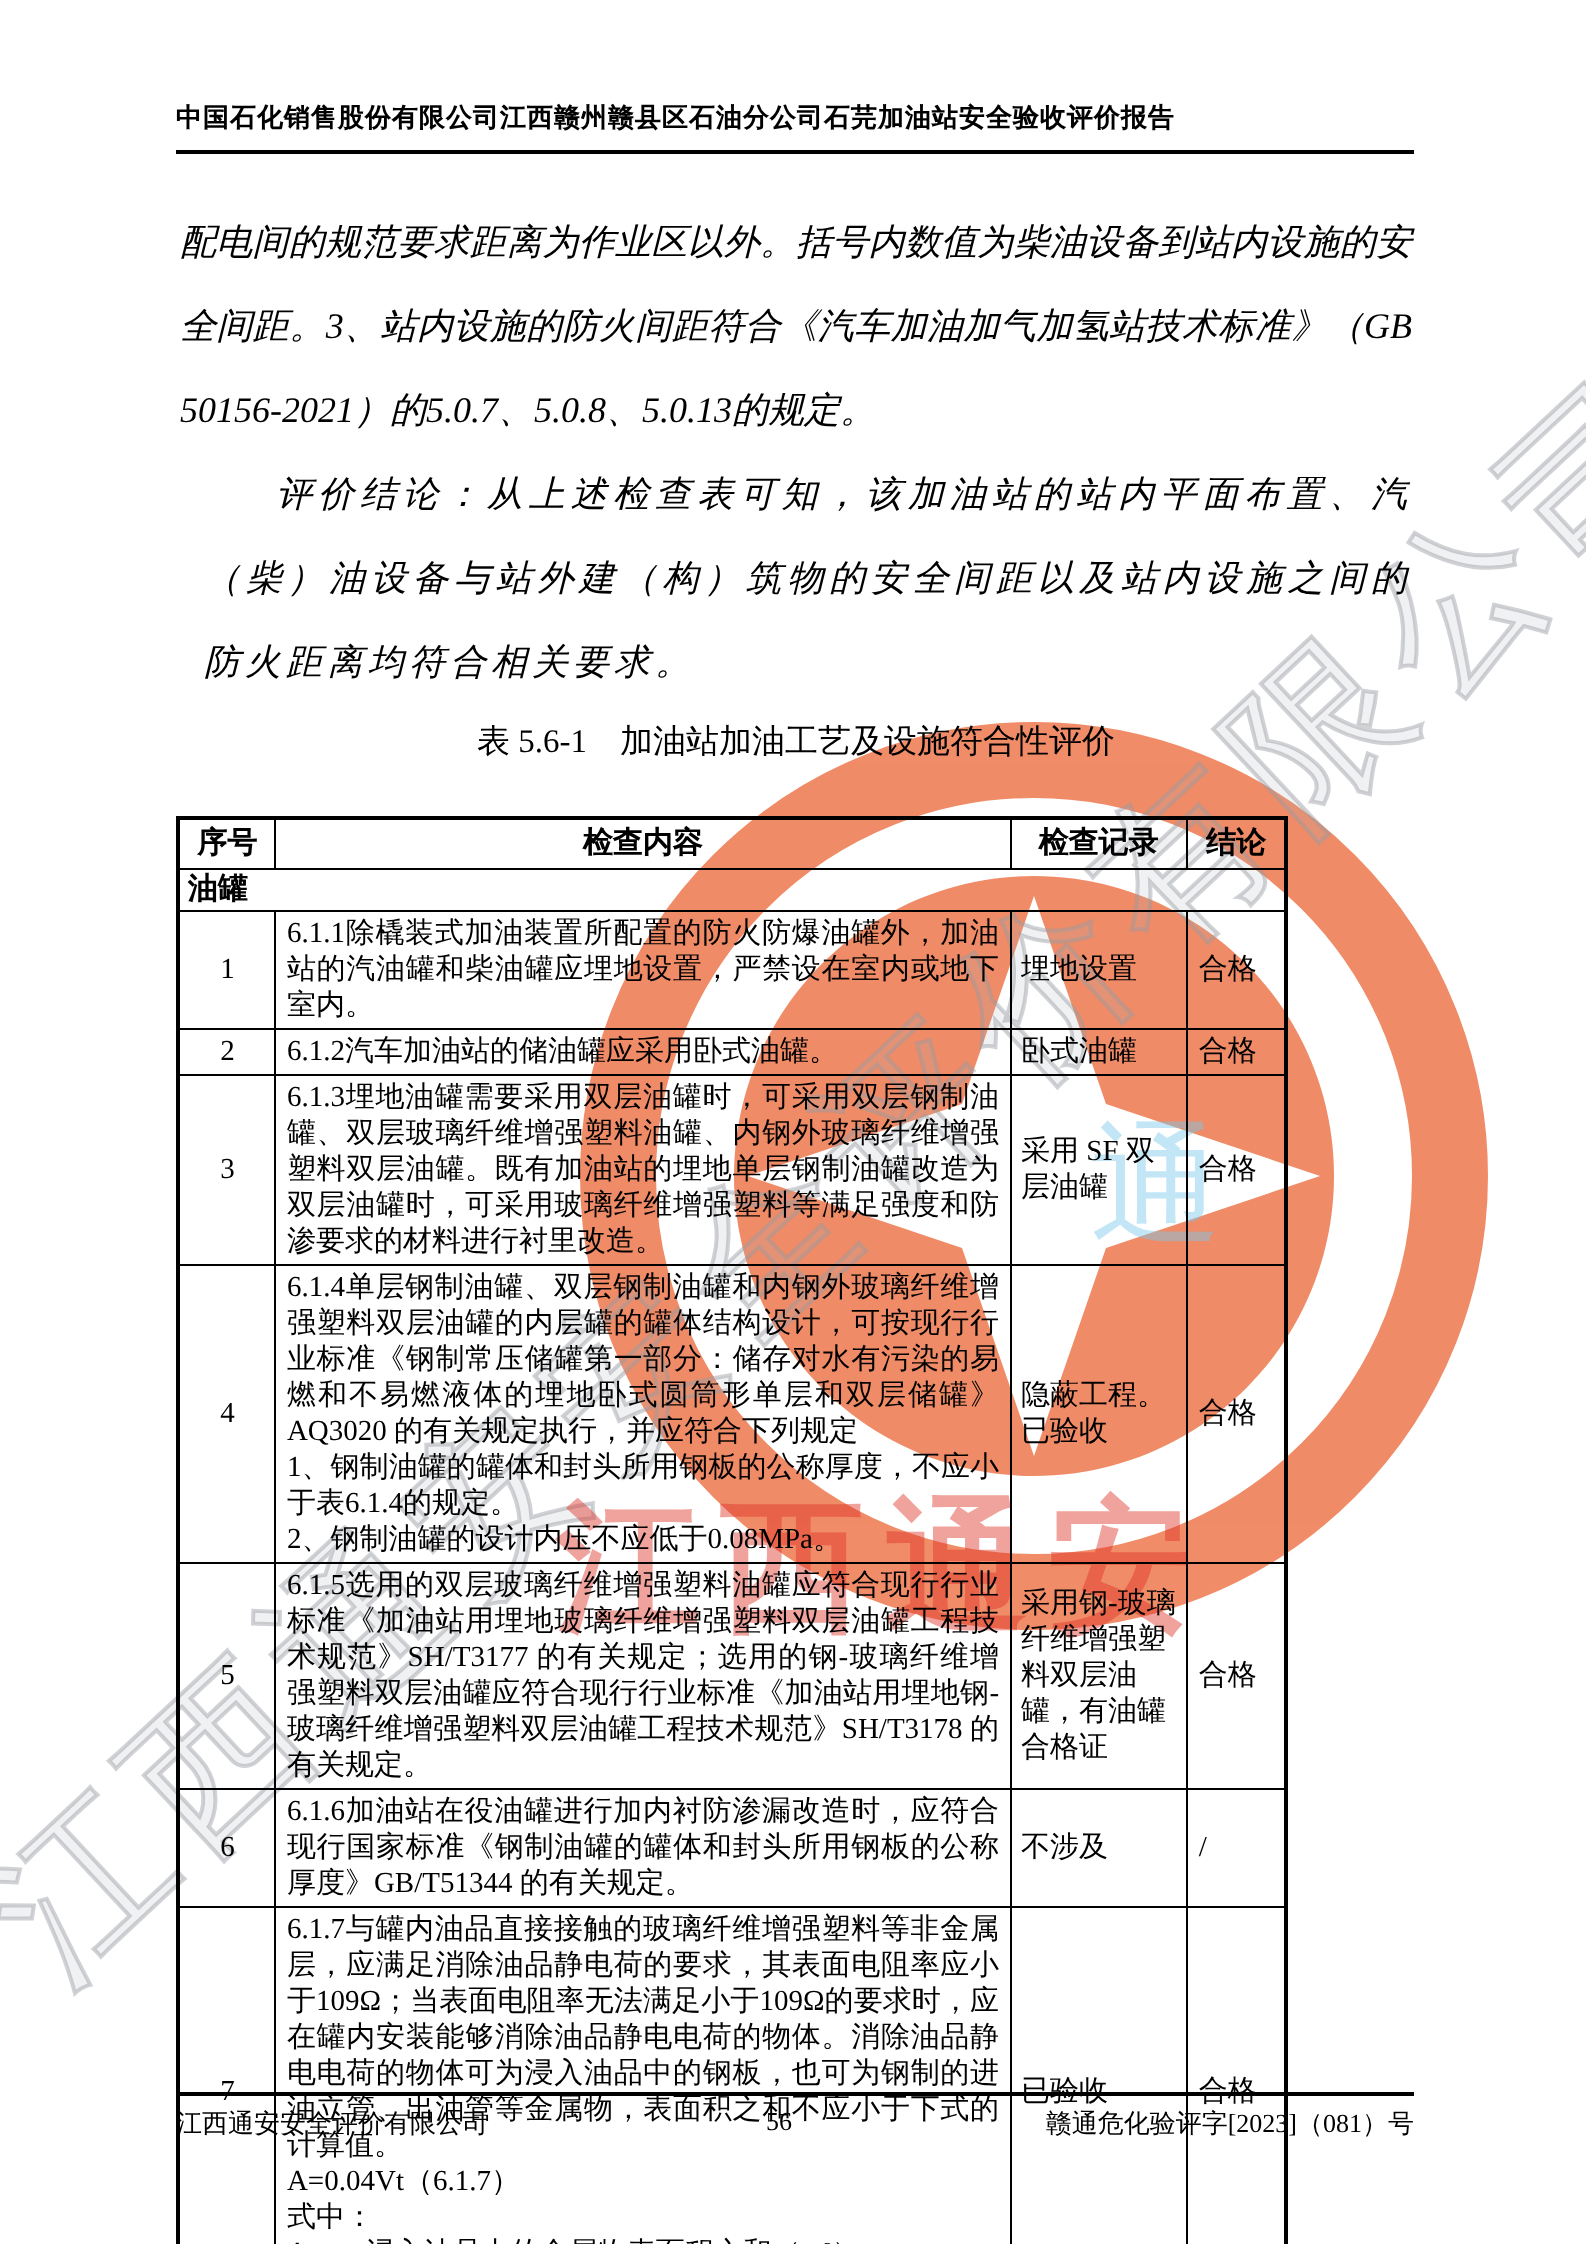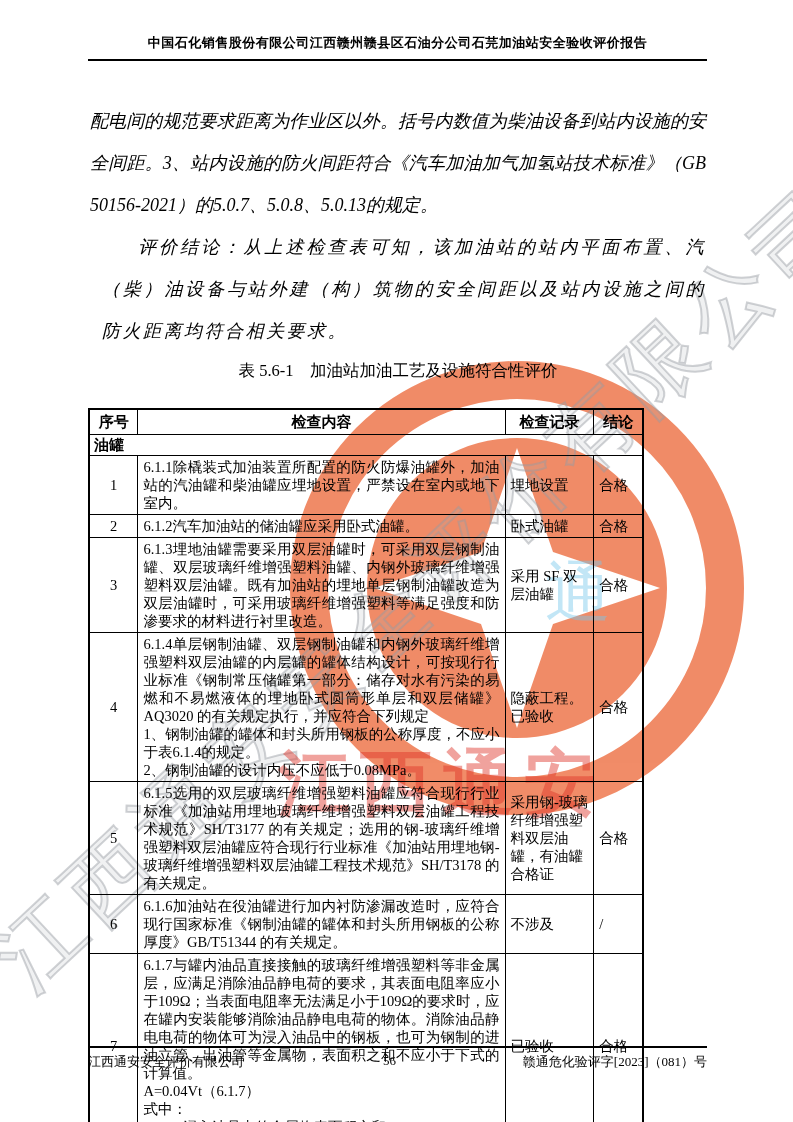--- a/index.html
+++ b/index.html
@@ -29,22 +29,22 @@
     color: rgba(222,48,38,0.45); white-space:nowrap;margin-left:20px;
   }
   .wm-cyan {
     position:absolute; left:545px; top:548px;
     font-family: "Liberation Sans", sans-serif;
     font-size: 66px; color: rgba(120,200,235,0.45);
   }
   
   .layer { position:absolute; inset:0; z-index:1; }
   .doc-header {
-    position:absolute; top:34px; left:88px; right:86px;
-    text-align:center; font-family:"Liberation Sans", sans-serif;
+    position:absolute; top:50px; left:88px; right:86px;
+    text-align:left; font-family:"Liberation Sans", sans-serif;
     font-weight:bold; font-size:13px; letter-spacing:0.5px;
     padding-bottom:7px; border-bottom:2px solid #000;
   }
   .content { position:absolute; top:100px; left:90px; width:616px; }
   .para { font-size:18px; line-height:42px; text-align:justify; margin:0;font-style:italic; }
   .para.indent { text-indent:2em; letter-spacing:2.5px;margin-left:12px; }
   .section-heading {
     text-align:center; font-family:"Liberation Sans", sans-serif;
     font-weight:bold; font-size:19px; margin:8px 0 0 0; line-height:30px;
   }

